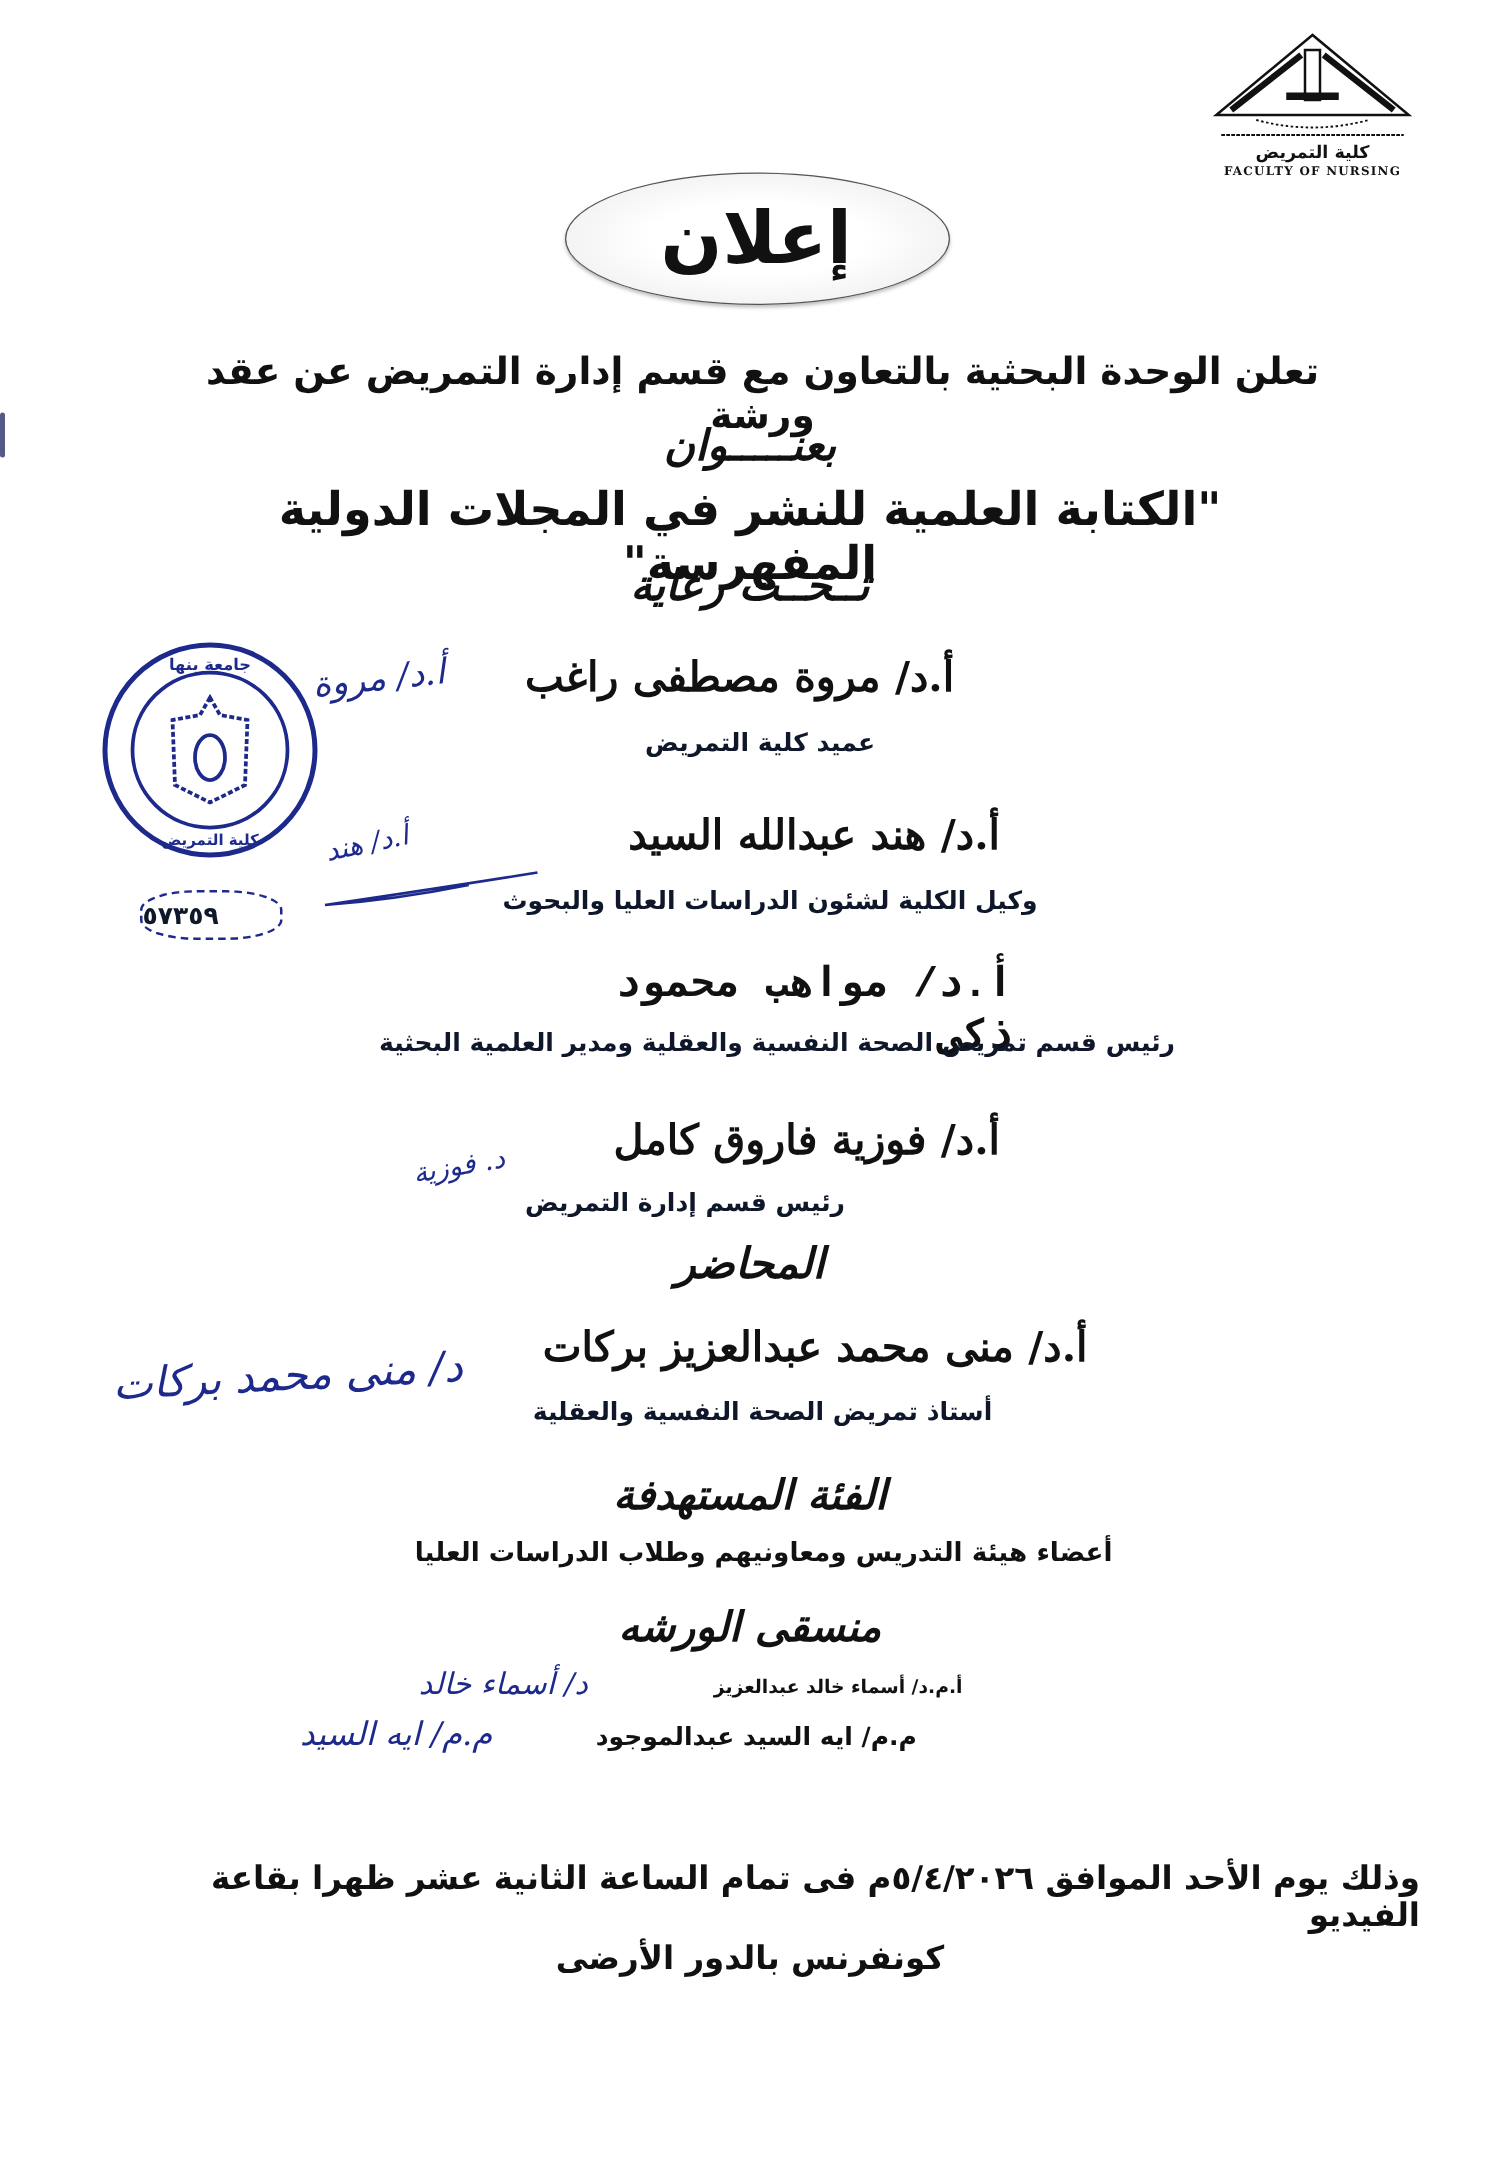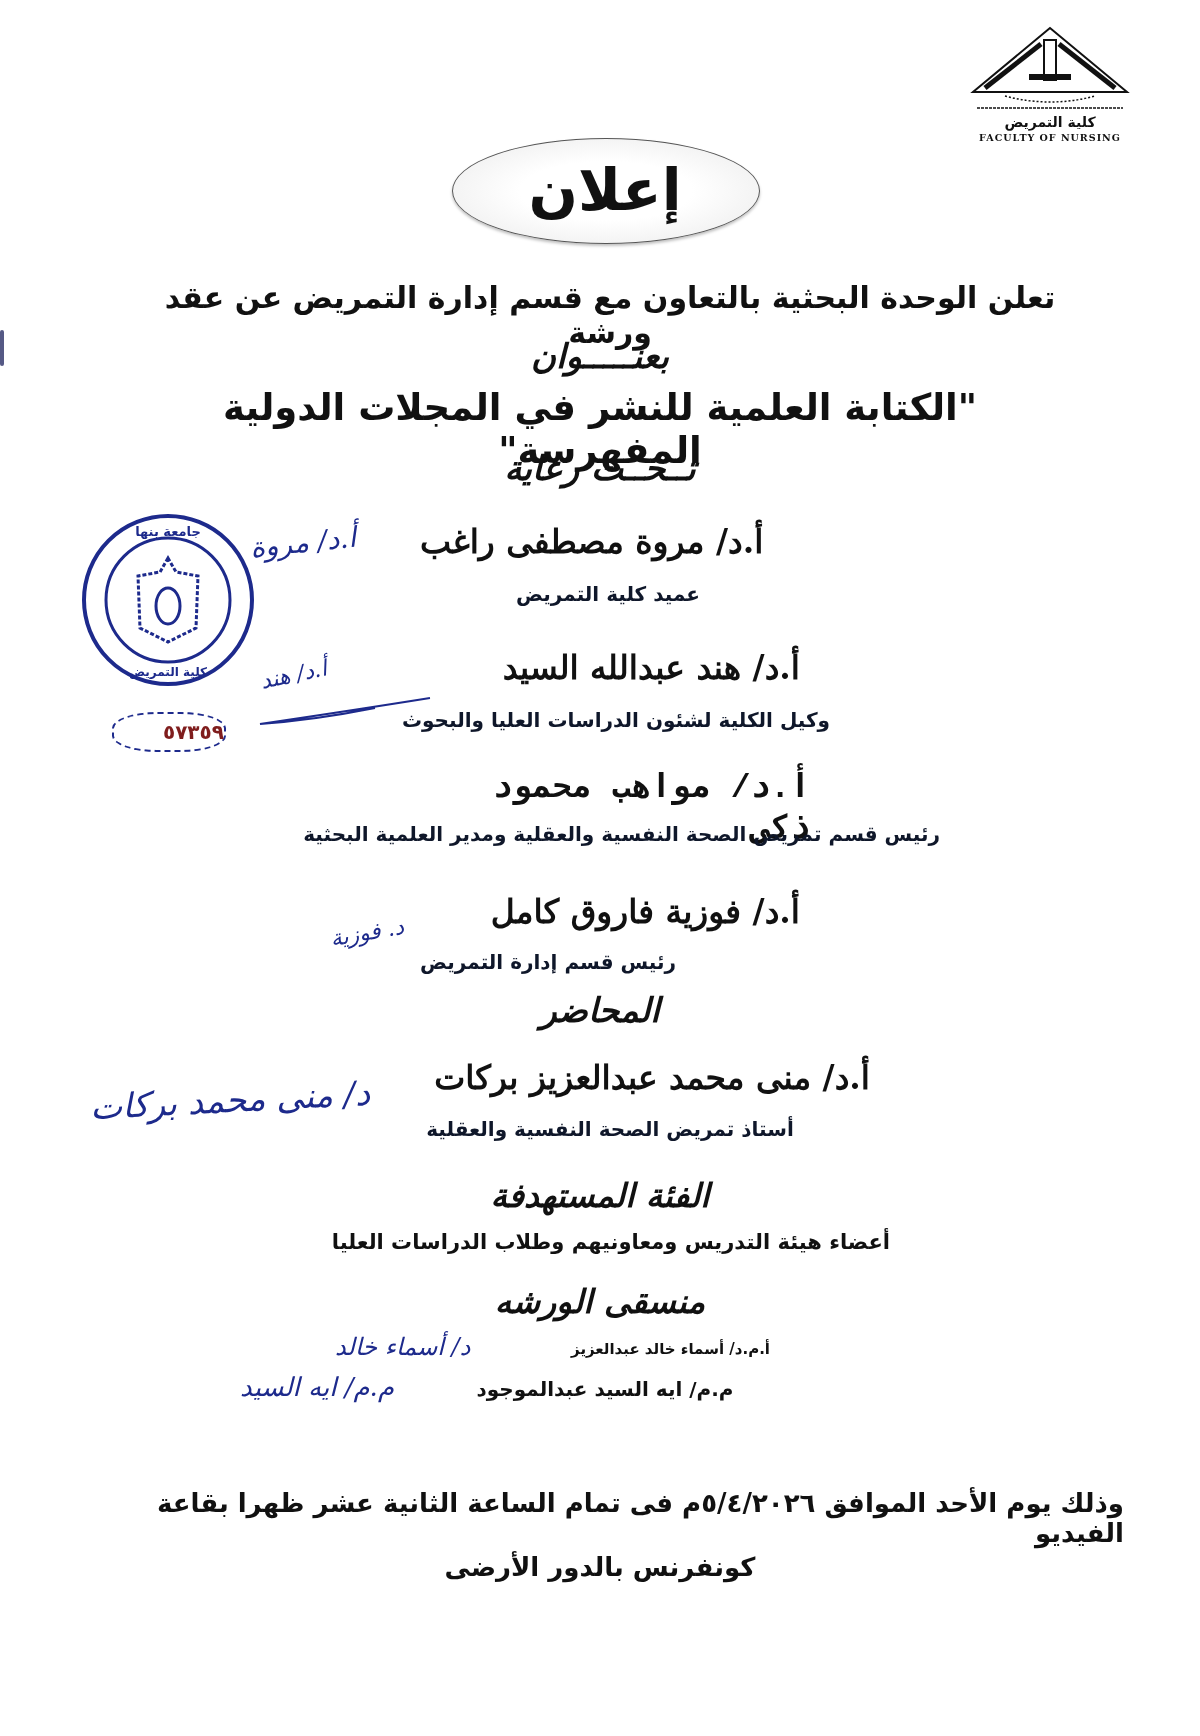--- a/index.html
+++ b/index.html
@@ -48,36 +48,36 @@
   .p5-name { left:380px; width:490px; top:1058px; text-align:right; }
   .p5-role { left:420px; width:380px; top:1117px; text-align:center; }
 
   .target-h { left:400px; width:400px; top:1176px; font-size:33px; font-weight:bold; }
   .target-v { left:320px; width:570px; top:1230px; font-size:21px; font-weight:bold; text-align:right; }
 
   .coord-h { left:400px; width:400px; top:1282px; font-size:33px; font-weight:bold; }
   .c1 { left:440px; width:330px; top:1340px; font-size:15px; font-weight:bold; text-align:right; }
   .c2 { left:440px; width:330px; top:1377px; font-size:20px; font-weight:bold; text-align:center; }
 
-  .closing1 { left:64px; width:1060px; top:1488px; font-size:26px; font-weight:bold; text-align:right; }
+  .closing1 { left:76px; width:1060px; top:1488px; font-size:26px; font-weight:bold; text-align:right; }
   .closing2 { left:300px; width:600px; top:1552px; font-size:26px; font-weight:bold; }
 
   
   .sig { font-family:"DejaVu Serif", serif; font-style:italic; color:#1d2a8c; }
   .sig1 { left:250px; top:526px; font-size:28px; transform:rotate(-6deg); }
   .sig2 { left:260px; top:662px; font-size:22px; transform:rotate(-12deg); }
   .sig4 { left:330px; top:920px; font-size:22px; transform:rotate(-10deg); }
   .sig5 { left:90px; top:1080px; font-size:34px; transform:rotate(-3deg); }
   .sig6 { left:335px; top:1333px; font-size:24px; }
   .sig7 { left:240px; top:1372px; font-size:26px; }
 
   
   .stamp { left:78px; top:510px; width:180px; height:180px; }
   .stamp-num { left:112px; top:712px; width:110px; height:36px; border:2px dashed #1d2a8c; border-radius:40%;
-               color:#7f1d1d; font-size:20px; font-weight:bold; text-align:right; line-height:36px; }
+               color:#0f172a; font-size:20px; font-weight:bold; text-align:left; line-height:36px; }
 </style>
 </head>
 <body>
 
 <div class="abs edge-mark"></div>
 
 <div class="abs logo">
   <svg width="170" height="92" viewBox="0 0 170 92">
     <polygon points="85,6 8,70 162,70" fill="none" stroke="#111" stroke-width="2"></polygon>
     <line x1="20" y1="66" x2="76" y2="22" stroke="#111" stroke-width="5"></line>

